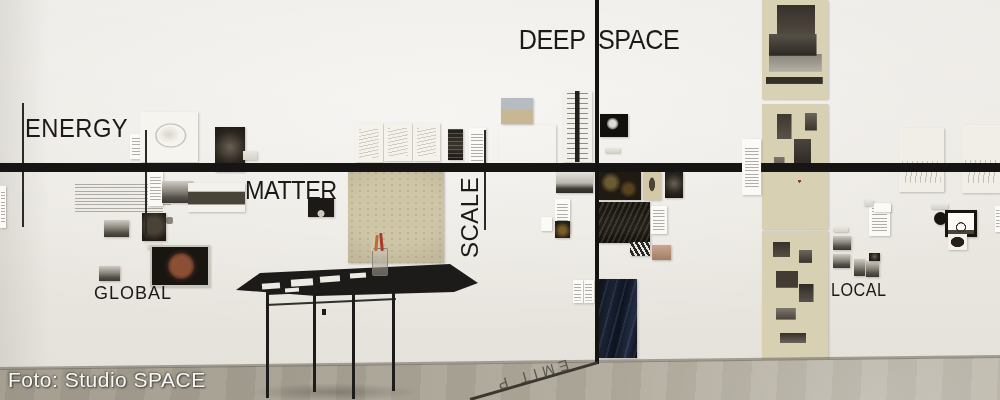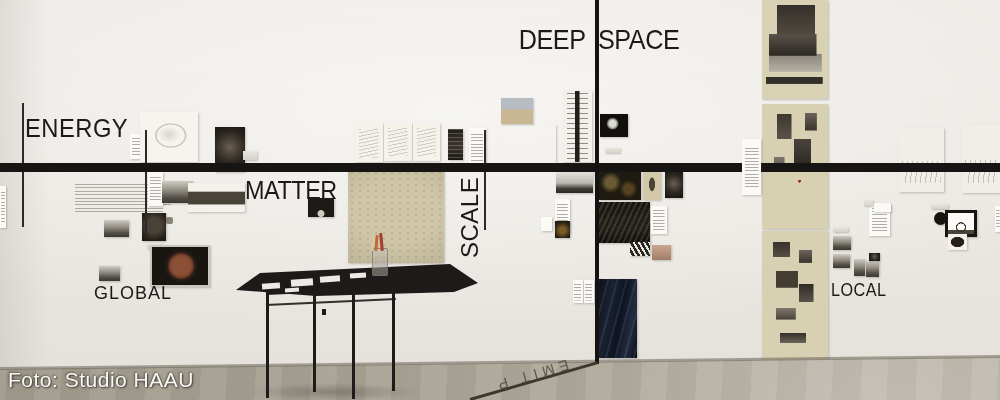--- a/index.html
+++ b/index.html
@@ -244,15 +244,15 @@
     <div class="leg" style="left:392px;top:287px;width:3px;height:104px;"></div>
     <div class="rail" style="left:266px;top:292px;width:130px;height:2.5px;transform:rotate(-2.6deg);"></div>
     <div class="rail" style="left:266px;top:304px;width:130px;height:2px;transform:rotate(-2.6deg);opacity:.9;"></div>
     <div class="leg" style="left:322px;top:309px;width:4px;height:6px;"></div>
     <div class="cup"></div>
     <div class="brush" style="left:375px;top:235px;width:3px;height:16px;background:#c06a35;transform:rotate(5deg);"></div>
     <div class="brush" style="left:380px;top:233px;width:3px;height:18px;background:#a53d2c;transform:rotate(-5deg);"></div>
     <div class="brush" style="left:372px;top:238px;width:2px;height:13px;background:#d8c9a8;transform:rotate(10deg);"></div>
   </div>
 
-  <div class="credit">Foto: Studio HAAU</div>
+  <div class="credit">Foto: Studio SPACE</div>
 
 </div>
 
 </body></html>

